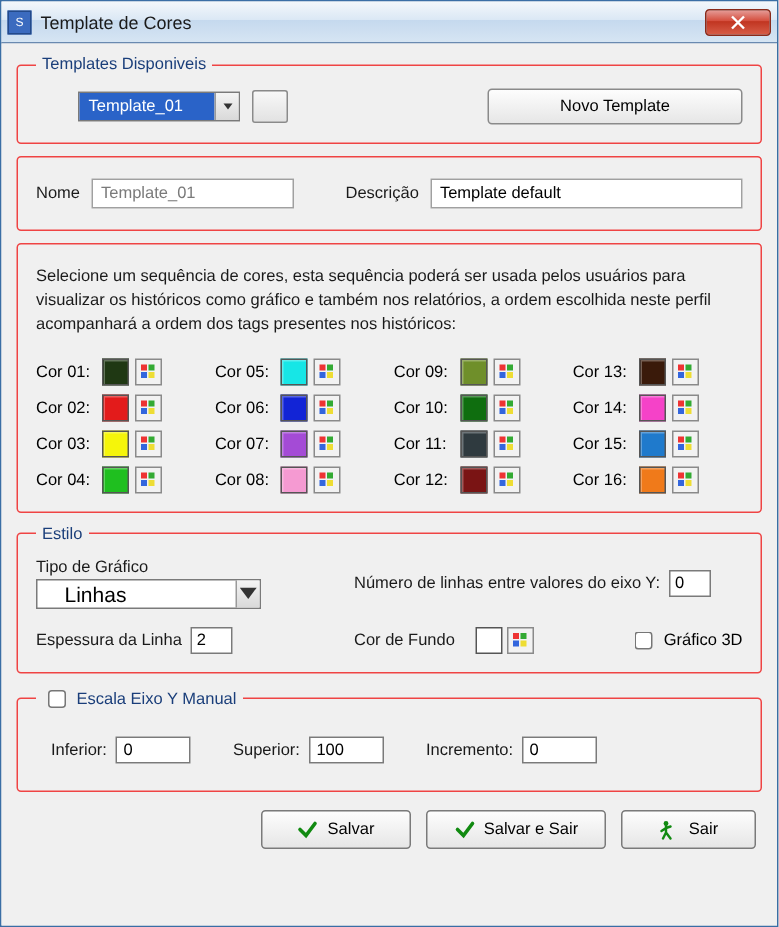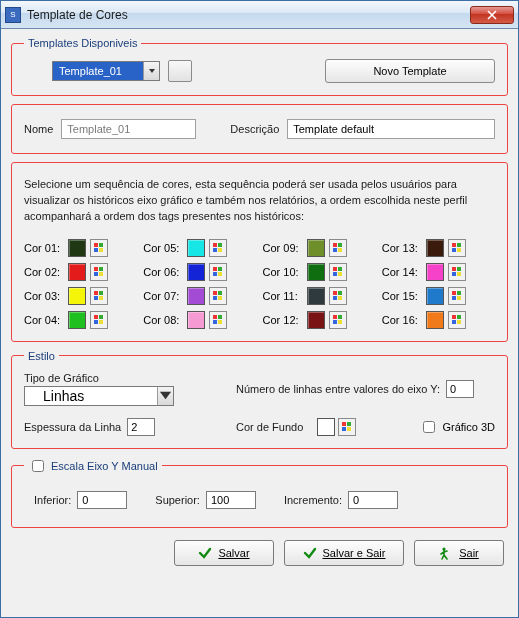--- a/index.html
+++ b/index.html
@@ -239,21 +239,20 @@
   }
   .scale-row .pair { display:flex; align-items:center; gap:6px; }
   .scale-row input { width: 50px; height:18px; border:1px solid #7a7a7a; padding:1px 4px; font-size:11px; font-family:inherit; }
 
   
   .bottom-bar {
     display: flex;
     justify-content: flex-end;
     gap: 10px;
     padding: 4px 4px 0 4px;
-    text-decoration: underline;
   }
   .act-btn {
     height: 26px;
     min-width: 100px;
     border: 1px solid #7a7a7a;
     background: linear-gradient(#fdfdfd,#e6e6e6);
     border-radius: 3px;
     font-size: 11px;
     cursor: pointer;
     display: inline-flex;
@@ -304,21 +303,21 @@
       <div class="row-name">
         <span class="lbl">Nome</span>
         <input class="txt" style="width: 135px;" readonly="" value="Template_01">
         <div style="width:18px;"></div>
         <span class="lbl">Descrição</span>
         <input class="txt" style="flex: 1 1 0%; color: rgb(0, 0, 0);" value="Template default">
       </div>
     </fieldset>
 
     <fieldset class="group" style="padding-top:14px;">
-      <div class="instr">Selecione um sequência de cores, esta sequência poderá ser usada pelos usuários para visualizar os históricos eixo gráfico e também nos relatórios, a ordem escolhida neste perfil acompanhará a ordem dos tags presentes nos históricos:</div>
+      <div class="instr">Selecione um sequência de cores, esta sequência poderá ser usada pelos usuários para visualizar os históricos como gráfico e também nos relatórios, a ordem escolhida neste perfil acompanhará a ordem dos tags presentes nos históricos:</div>
       <div class="colors-grid" id="colors-grid">
           <div class="color-item">
             <span class="clabel">Cor 01:</span>
             <div class="swatch" style="background:#1f3813"></div>
             <button class="picker-btn">
               <svg viewBox="0 0 12 12">
                 <rect x="1" y="1" width="4" height="4" fill="#e33"></rect>
                 <rect x="6" y="1" width="4" height="4" fill="#3a3"></rect>
                 <rect x="1" y="6" width="4" height="4" fill="#36d"></rect>
                 <rect x="6" y="6" width="4" height="4" fill="#ed3"></rect>

